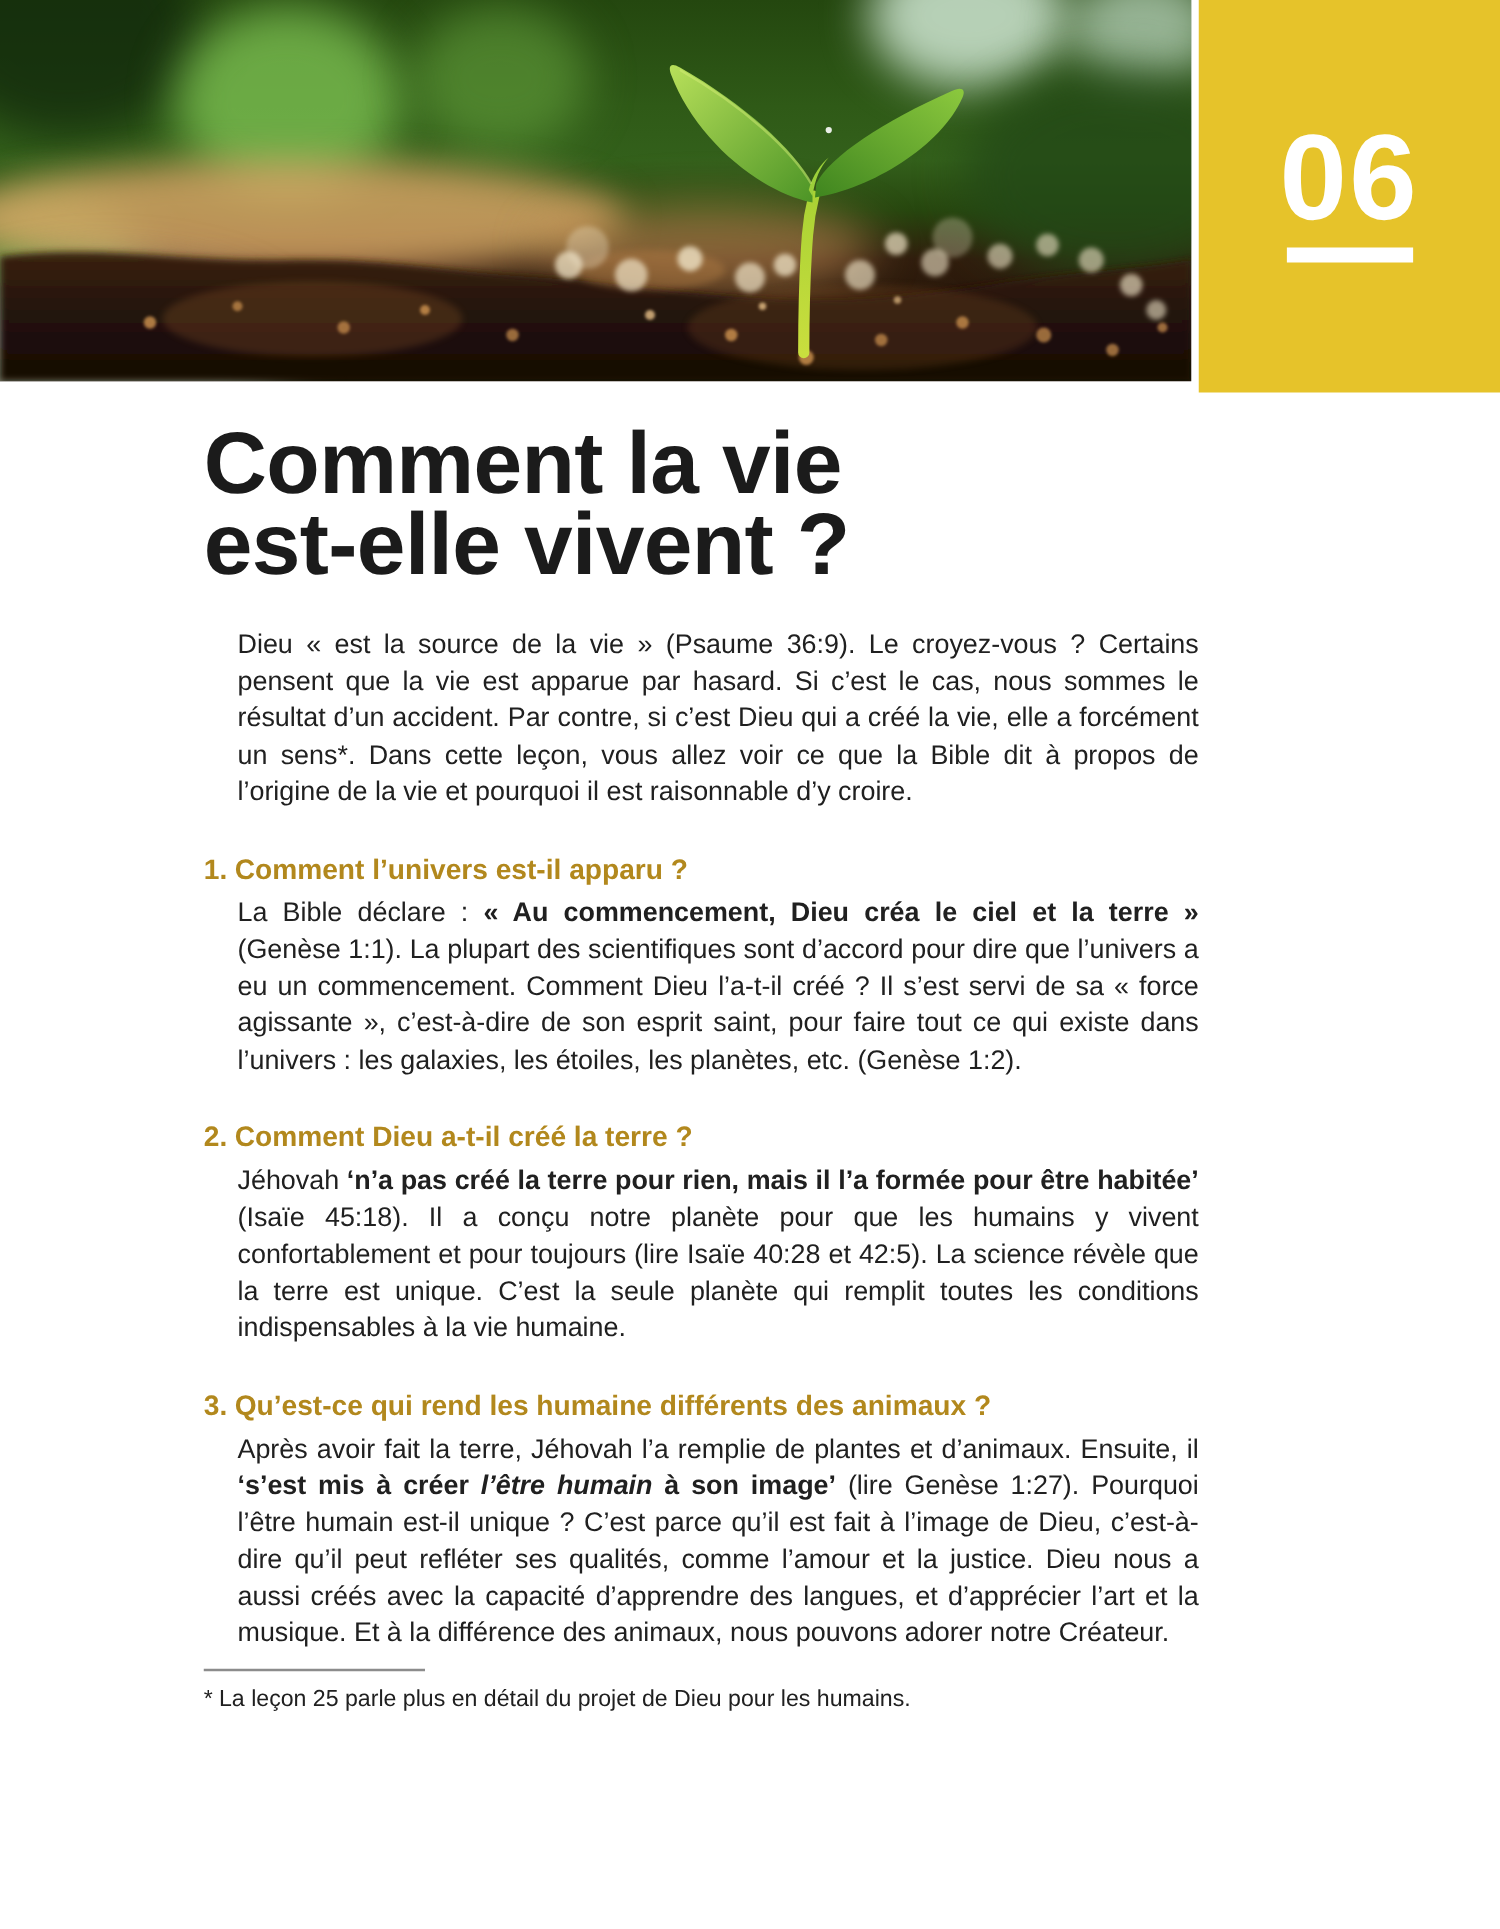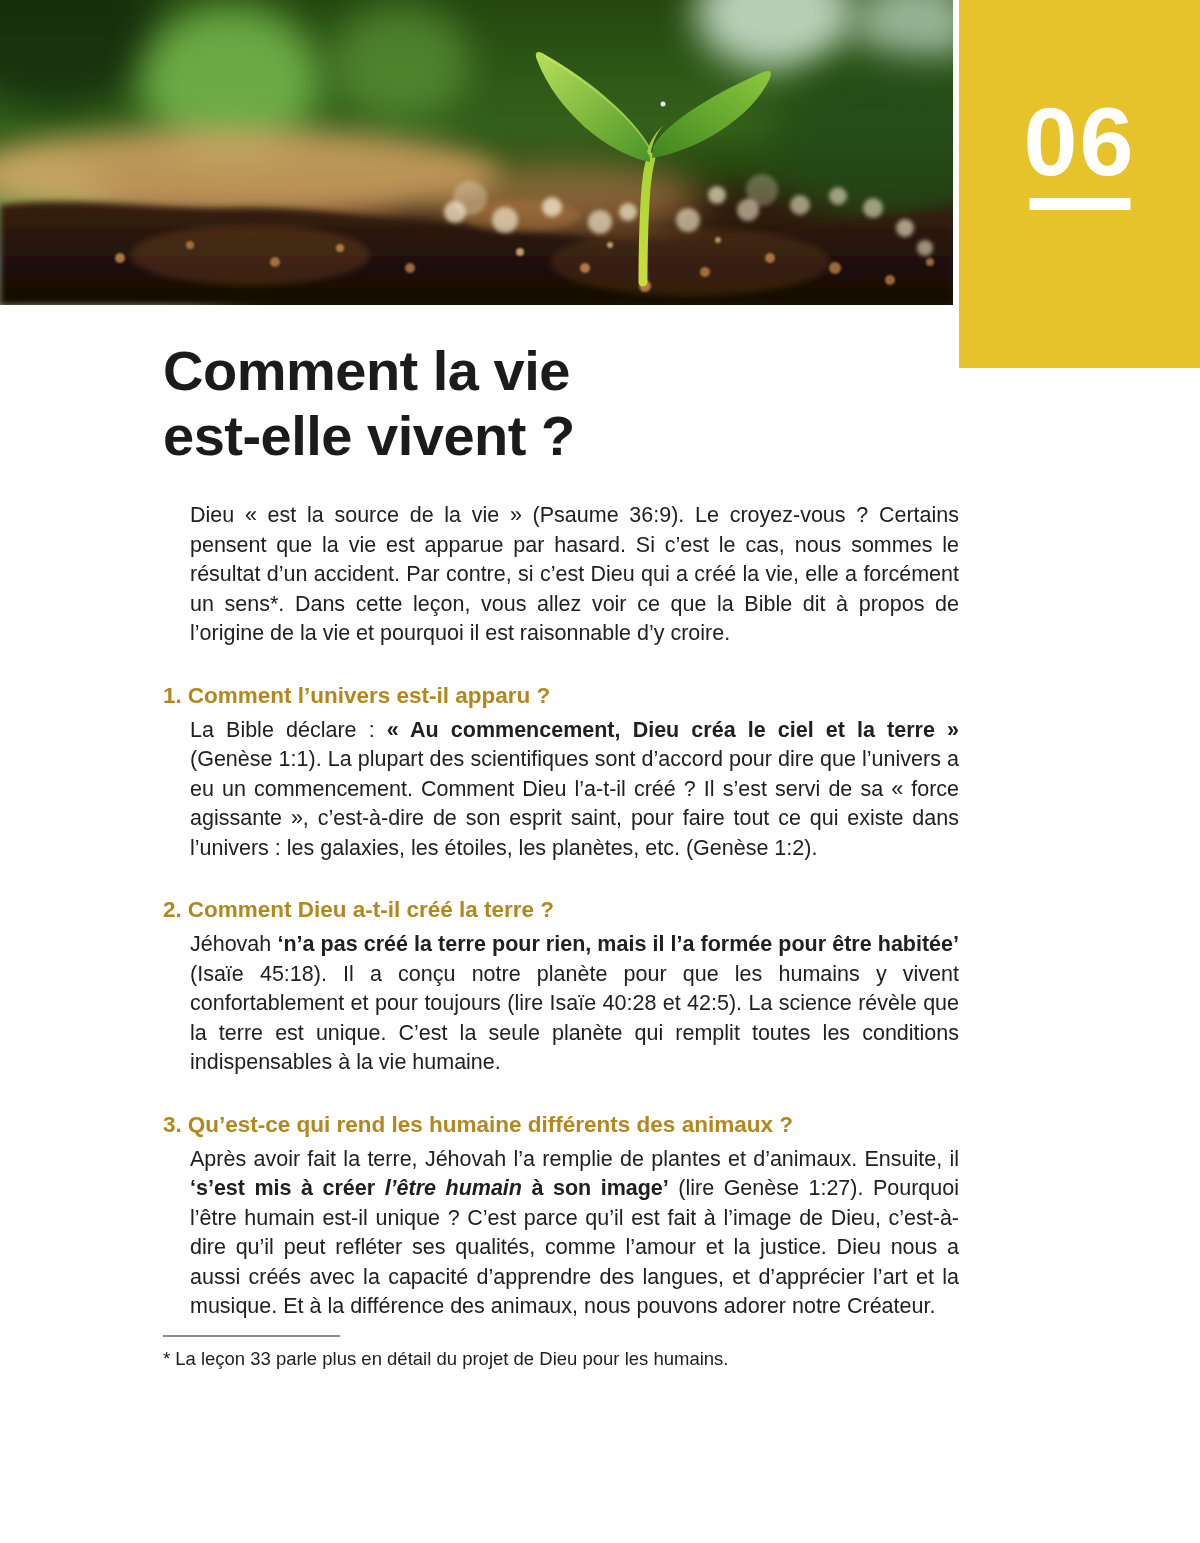--- a/index.html
+++ b/index.html
@@ -17,28 +17,28 @@
   .bl-green3{left:330px;top:5px;width:140px;height:115px;background:rgba(100,160,60,.6);}
   .bl-mint1{left:695px;top:-45px;width:160px;height:115px;background:rgba(208,232,212,.85);}
   .bl-mint2{left:855px;top:-25px;width:120px;height:95px;background:rgba(198,224,204,.7);}
   .bl-darkr{left:770px;top:55px;width:240px;height:170px;background:rgba(35,72,22,.8);}
   .bl-warm1{left:-40px;top:128px;width:540px;height:92px;background:rgba(224,170,106,.8);filter:blur(14px);}
   .bl-warm2{left:430px;top:162px;width:270px;height:72px;background:rgba(205,150,90,.55);}
   .bl-gray{left:-60px;top:222px;width:290px;height:130px;background:rgba(150,148,140,.85);filter:blur(22px);}
   .photo svg{position:absolute;left:0;top:0;}
 
   
-  .badge{position:absolute;left:959px;top:0;width:241px;height:368px;background:var(--badge-yellow);}
+  .badge{position:absolute;left:959px;top:0;width:241px;height:314px;background:var(--badge-yellow);}
   .badge-number{position:absolute;top:93px;left:0;width:100%;text-align:center;
                 font-size:97px;line-height:1;font-weight:700;color:#fff;letter-spacing:2px;}
   .badge-underline{position:absolute;top:198px;left:50%;transform:translateX(-50%);
                    width:101px;height:12px;background:#fff;}
 
   
-  .title{position:absolute;left:163px;top:338px;margin:0;font-size:56px;line-height:65px;
+  .title{position:absolute;left:163px;top:338px;margin:0;font-size:70px;line-height:65px;
          font-weight:700;color:var(--title-color);letter-spacing:-0.5px;}
   .title span{display:block;}
 
   
   .content{position:absolute;left:163px;top:501px;width:806px;}
   .para{margin:0 10px 0 27px;font-size:21.5px;line-height:29.5px;color:var(--text-color);
         text-align:justify;}
   .para .b{font-weight:700;}
   .para .i{font-style:italic;}
   .sec-heading{margin:32px 0 6px 0;font-size:22.5px;line-height:29px;font-weight:700;
@@ -177,18 +177,18 @@
     <p class="para"><span>Jéhovah </span><span class="b">‘n’a pas créé la terre pour rien, mais il l’a formée pour être habitée’</span><span> (Isaïe 45:18). Il a conçu notre planète pour que les humains y vivent confortablement et pour toujours (lire Isaïe 40:28 et 42:5). La science révèle que la terre est unique. C’est la seule planète qui remplit toutes les conditions indispensables à la vie humaine.</span></p>
 
     <h2 class="sec-heading">
       <span class="sec-num">3.</span><span>Qu’est-ce qui rend les humaine différents des animaux ?</span>
     </h2>
     <p class="para"><span>Après avoir fait la terre, Jéhovah l’a remplie de plantes et d’animaux. Ensuite, il </span><span class="b">‘s’est mis à créer </span><span class="b i">l’être humain</span><span class="b"> à son image’</span><span> (lire Genèse 1:27). Pourquoi l’être humain est-il unique ? C’est parce qu’il est fait à l’image de Dieu, c’est-à-dire qu’il peut refléter ses qualités, comme l’amour et la justice. Dieu nous a aussi créés avec la capacité d’apprendre des langues, et d’apprécier l’art et la musique. Et à la différence des animaux, nous pouvons adorer notre Créateur.</span></p>
 
     <div class="footnote">
       <div class="footnote-rule"></div>
       <p class="footnote-text">
-        <span class="fn-marker">*</span><span>La leçon 33 parle plus en détail du projet de Dieu pour les humains.</span>
+        <span class="fn-marker">*</span><span>La leçon 25 parle plus en détail du projet de Dieu pour les humains.</span>
       </p>
     </div>
 
   </div>
 </div>
 
 </body></html>

